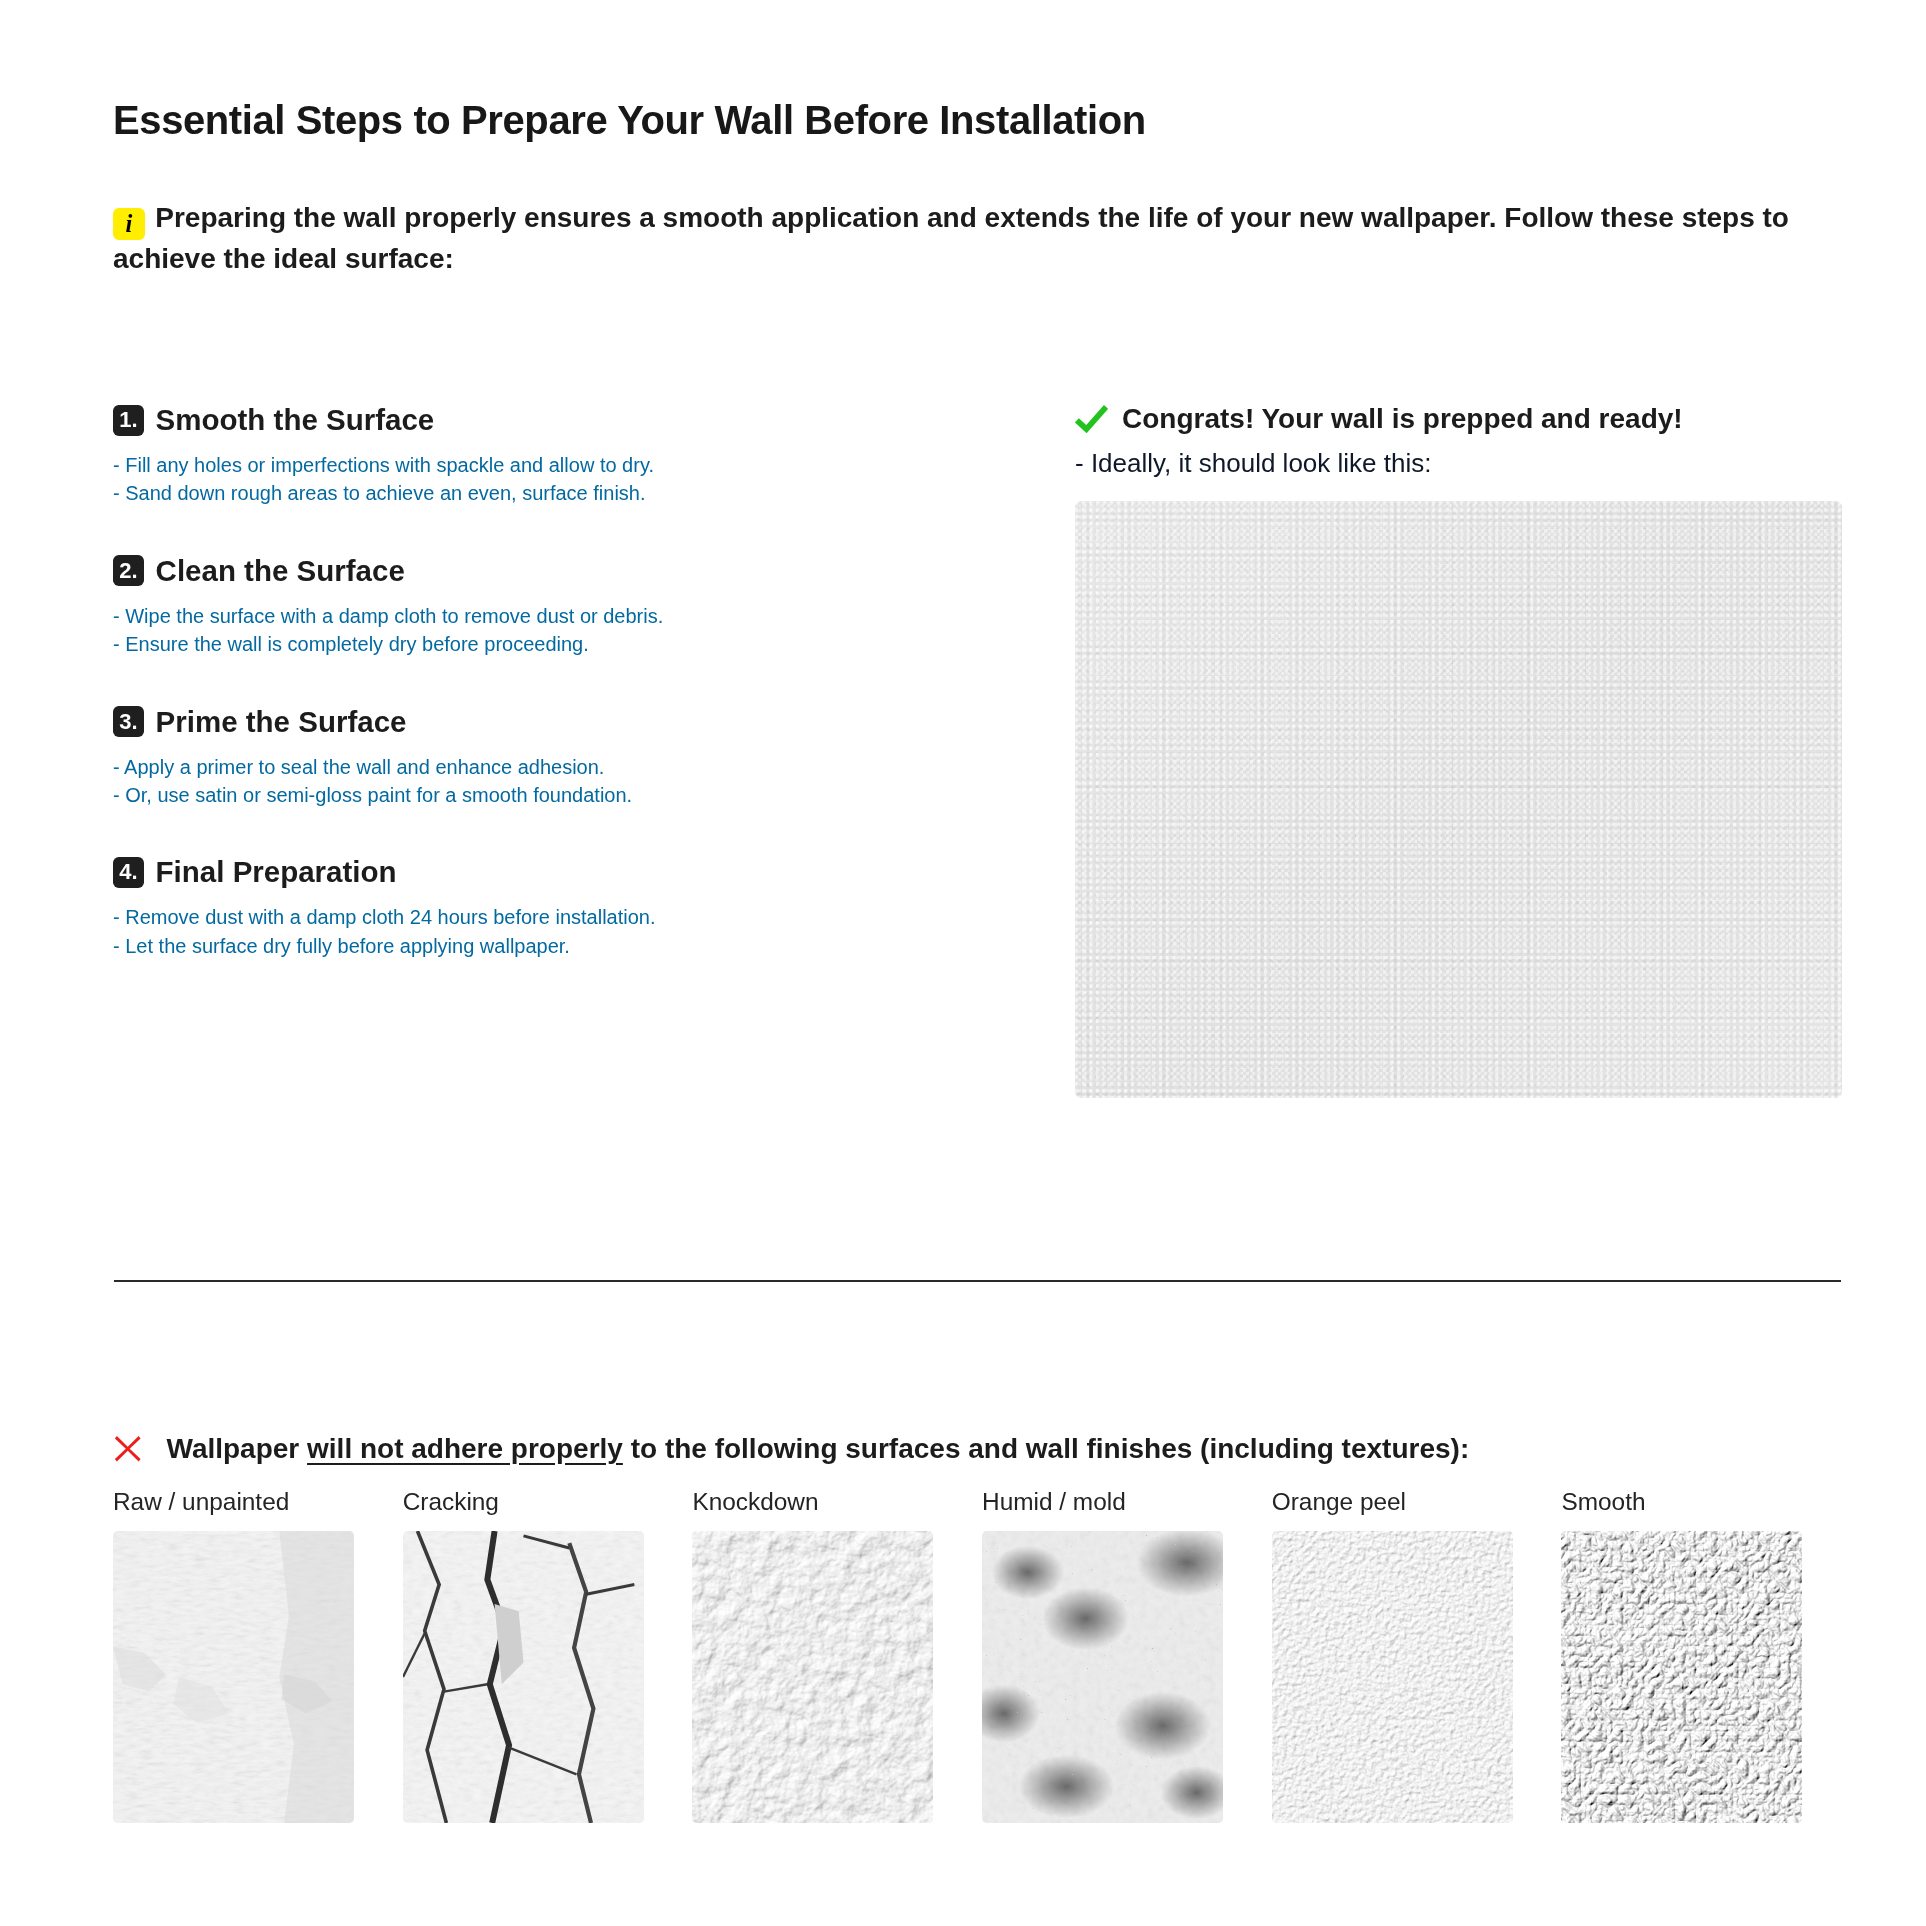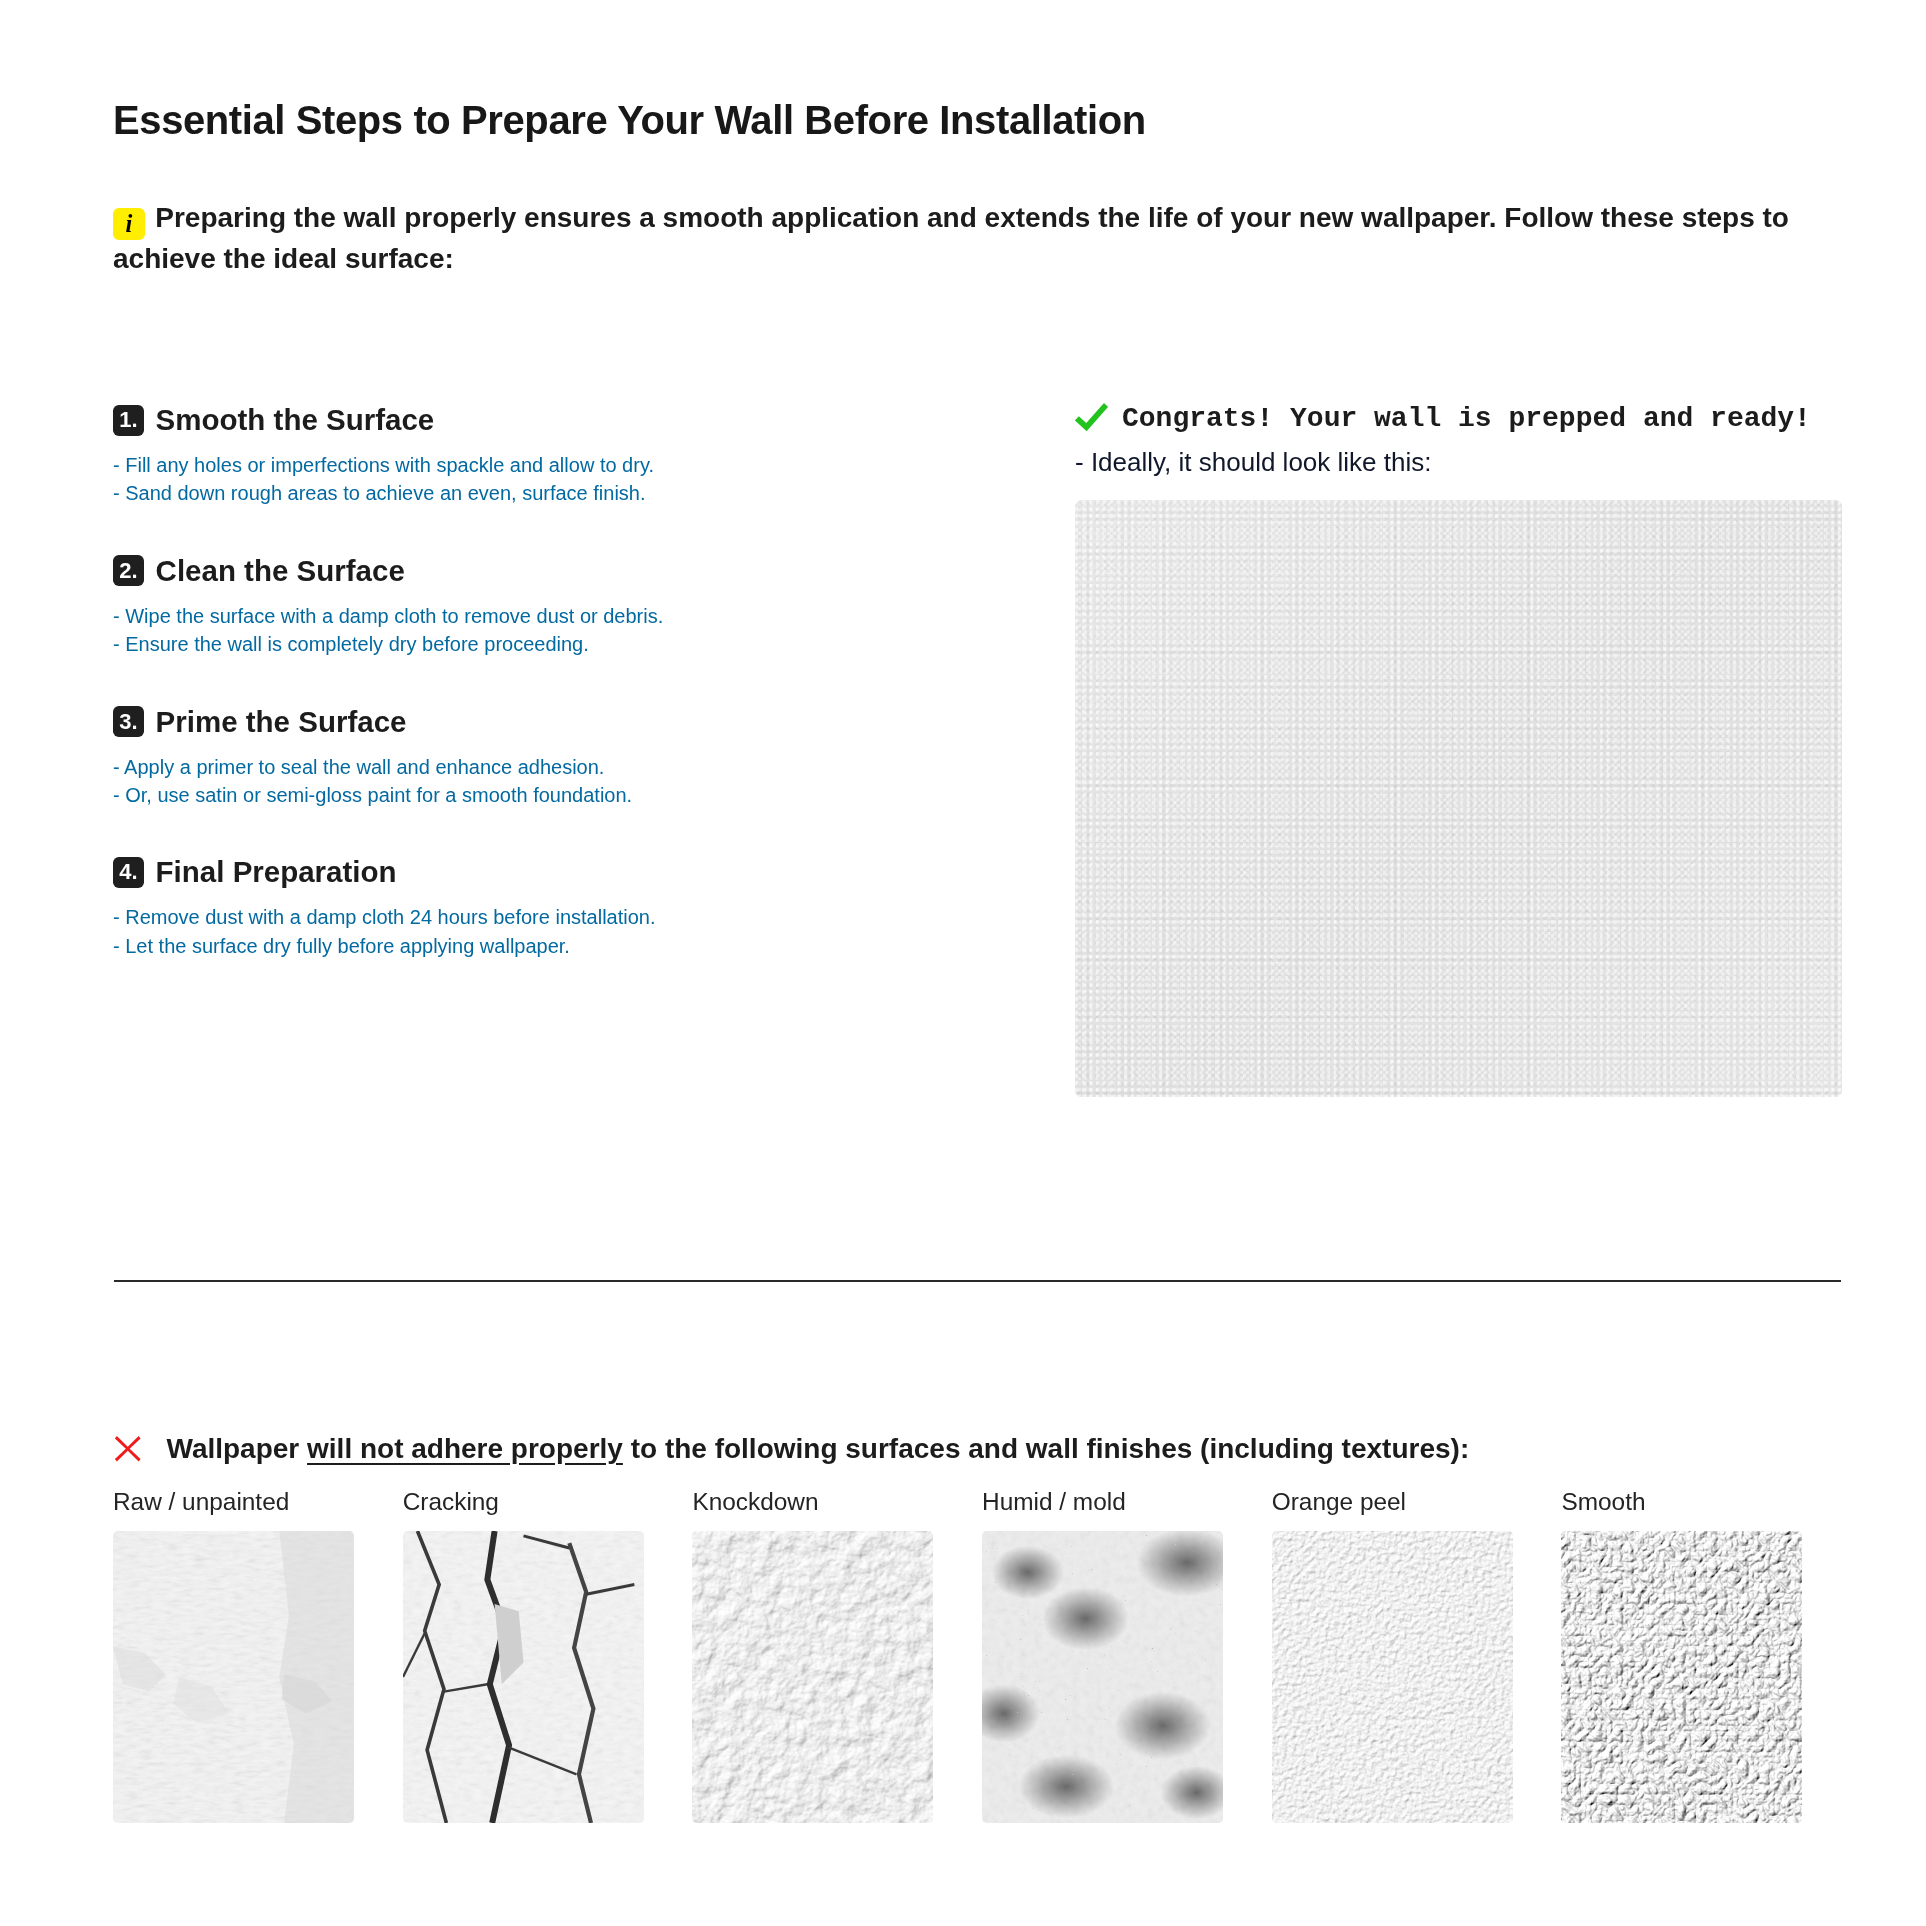--- a/index.html
+++ b/index.html
@@ -107,24 +107,23 @@
 
   
   .congrats-col {
     position: absolute;
     left: 1075px;
     top: 403px;
     width: 767px;
   }
   .congrats-head {
     display: flex;
-    align-items: flex-start;
+    align-items: center;
     gap: 14px;
     margin-bottom: 13px;
-    font-family: Liberation Mono, monospace;
   }
   .check-icon {
     width: 33px;
     height: 28px;
     flex: 0 0 auto;
   }
   .congrats-title {
     font-size: 28px;
     font-weight: 700;
     color: #1c1c1c;

